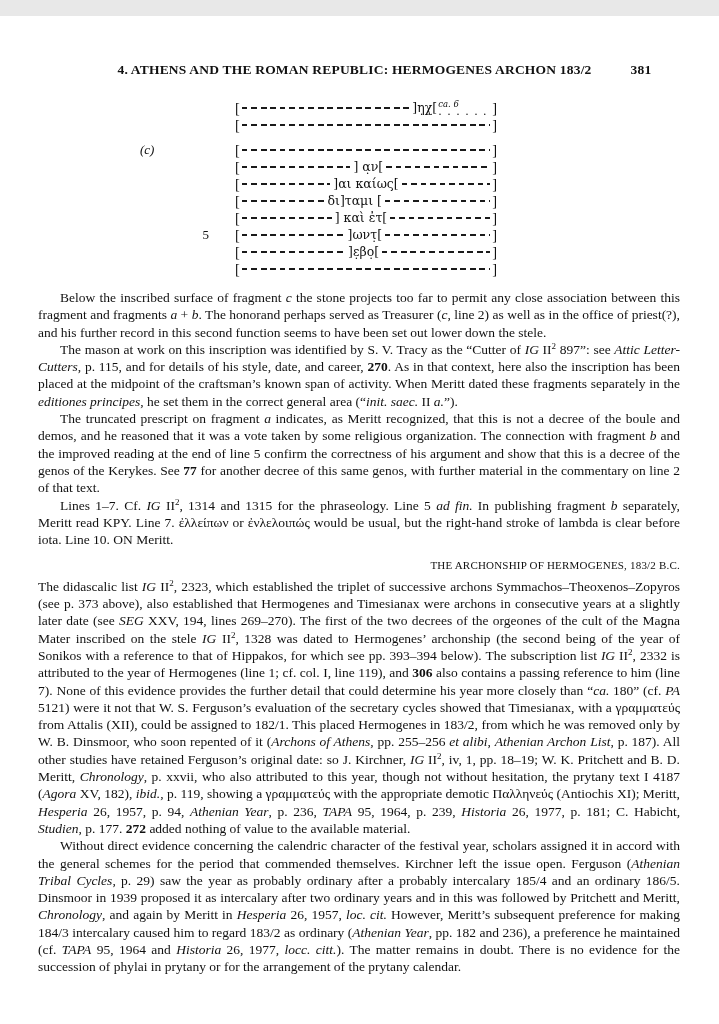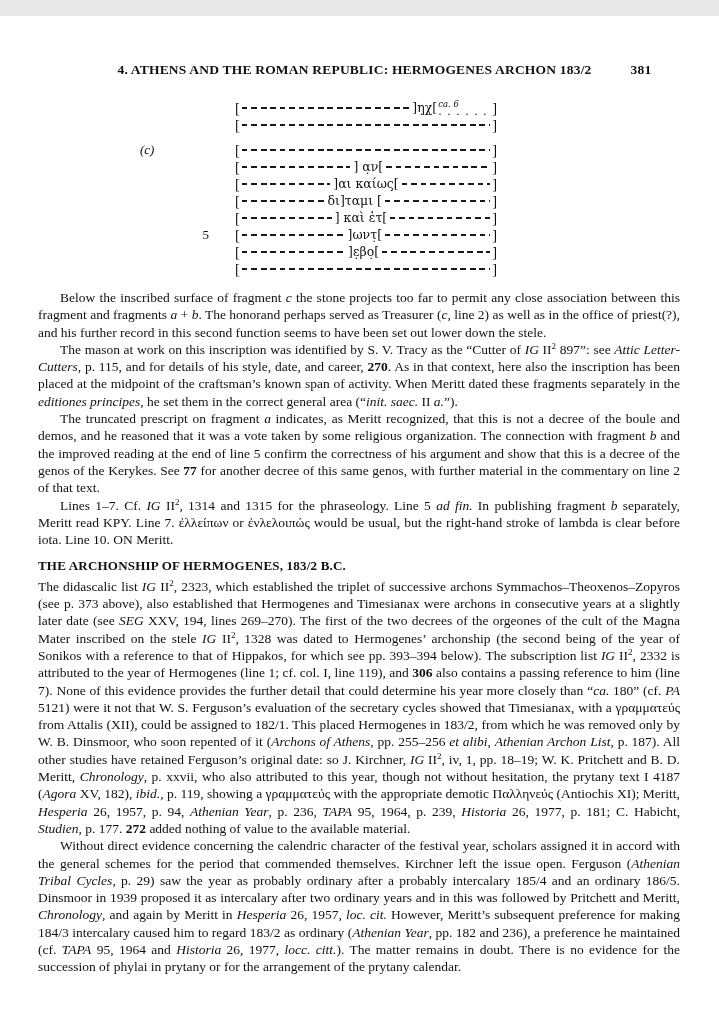--- a/index.html
+++ b/index.html
@@ -46,21 +46,21 @@
   .castack .ca{font-size:8.5px;font-style:italic;line-height:8px;}
   .castack .dots{font-size:11px;line-height:7px;letter-spacing:1px;white-space:pre;}
   
   .content{margin:12px 39px 0 38px;font-size:13.5px;line-height:17.3px;text-align:justify;}
   .para{margin:0;}
   .para.ind{text-indent:22px;}
   .it{font-style:italic;}
   .bd{font-weight:bold;}
   sup{font-size:9px;line-height:0;vertical-align:super;}
   .section-heading{
-    text-align:left;font-weight:bold;font-size:13px;
+    text-align:right;font-weight:normal;font-size:11px;
     margin:9px 0 3px 0;letter-spacing:.2px;
   }
 </style>
 </head>
 <body>
 
 <div class="page">
   <div class="header">
     <div class="running-head">4. ATHENS AND THE ROMAN REPUBLIC: HERMOGENES ARCHON 183/2</div>
     <div class="page-number">381</div>

